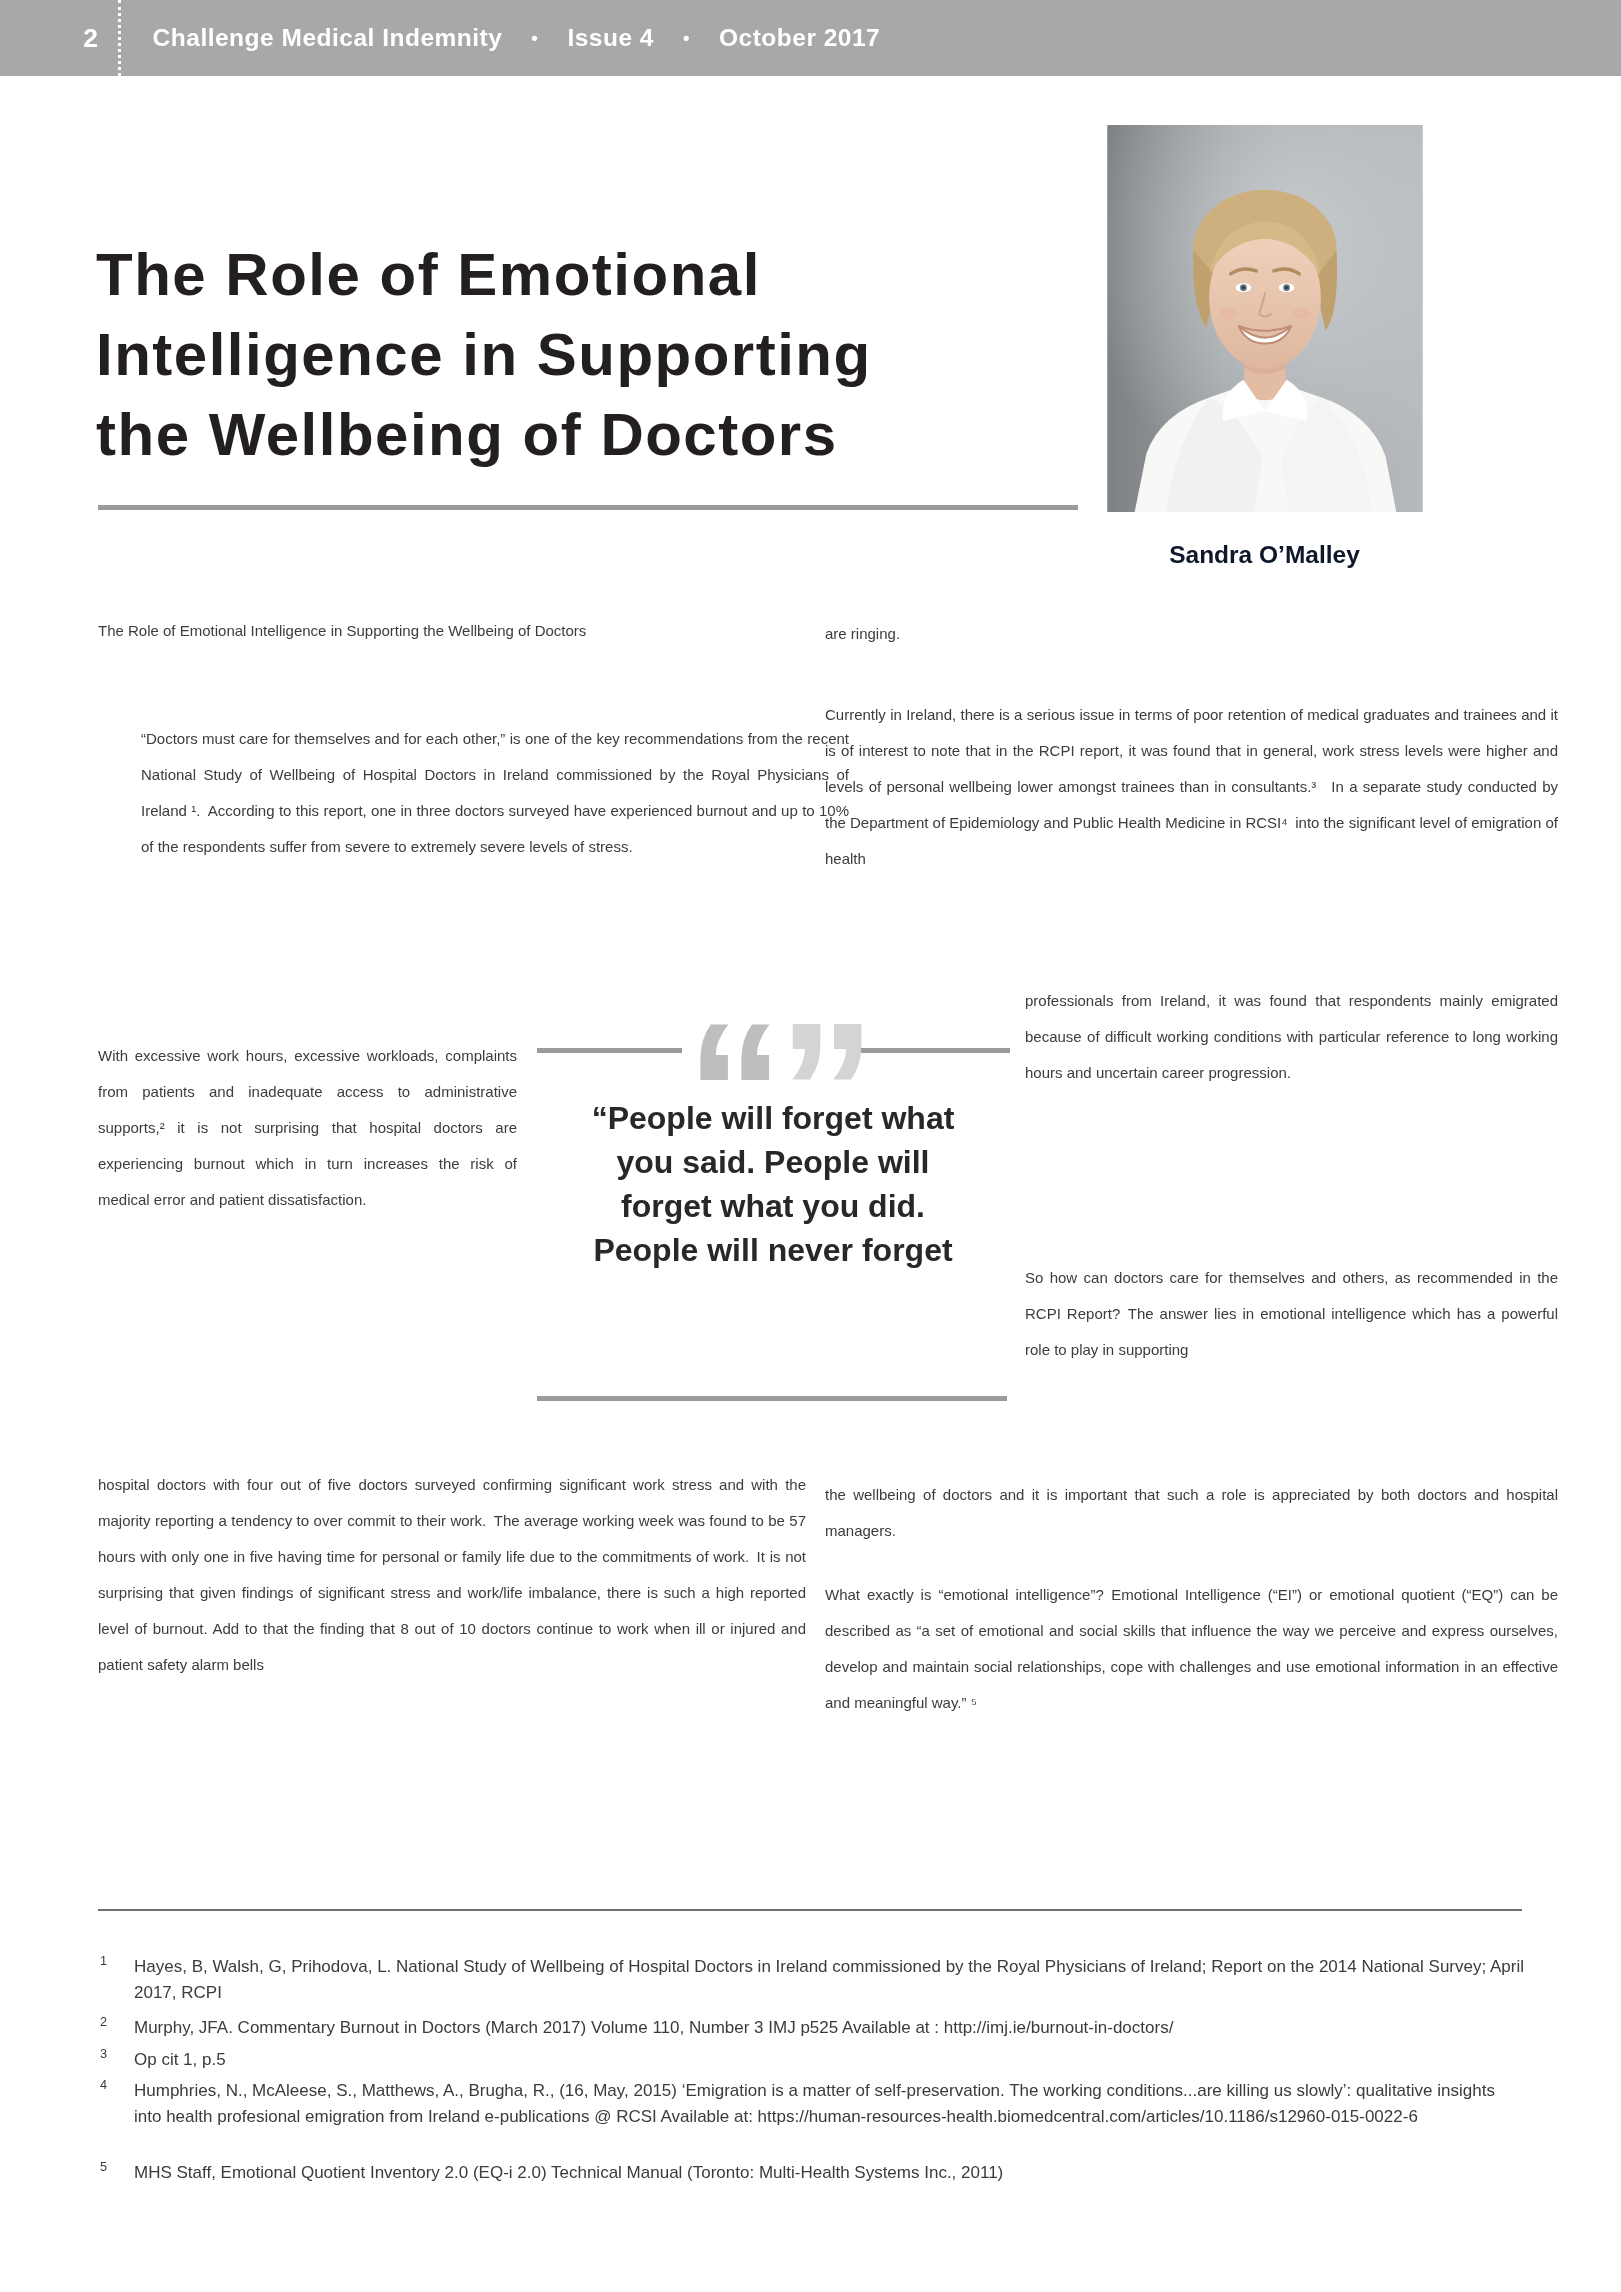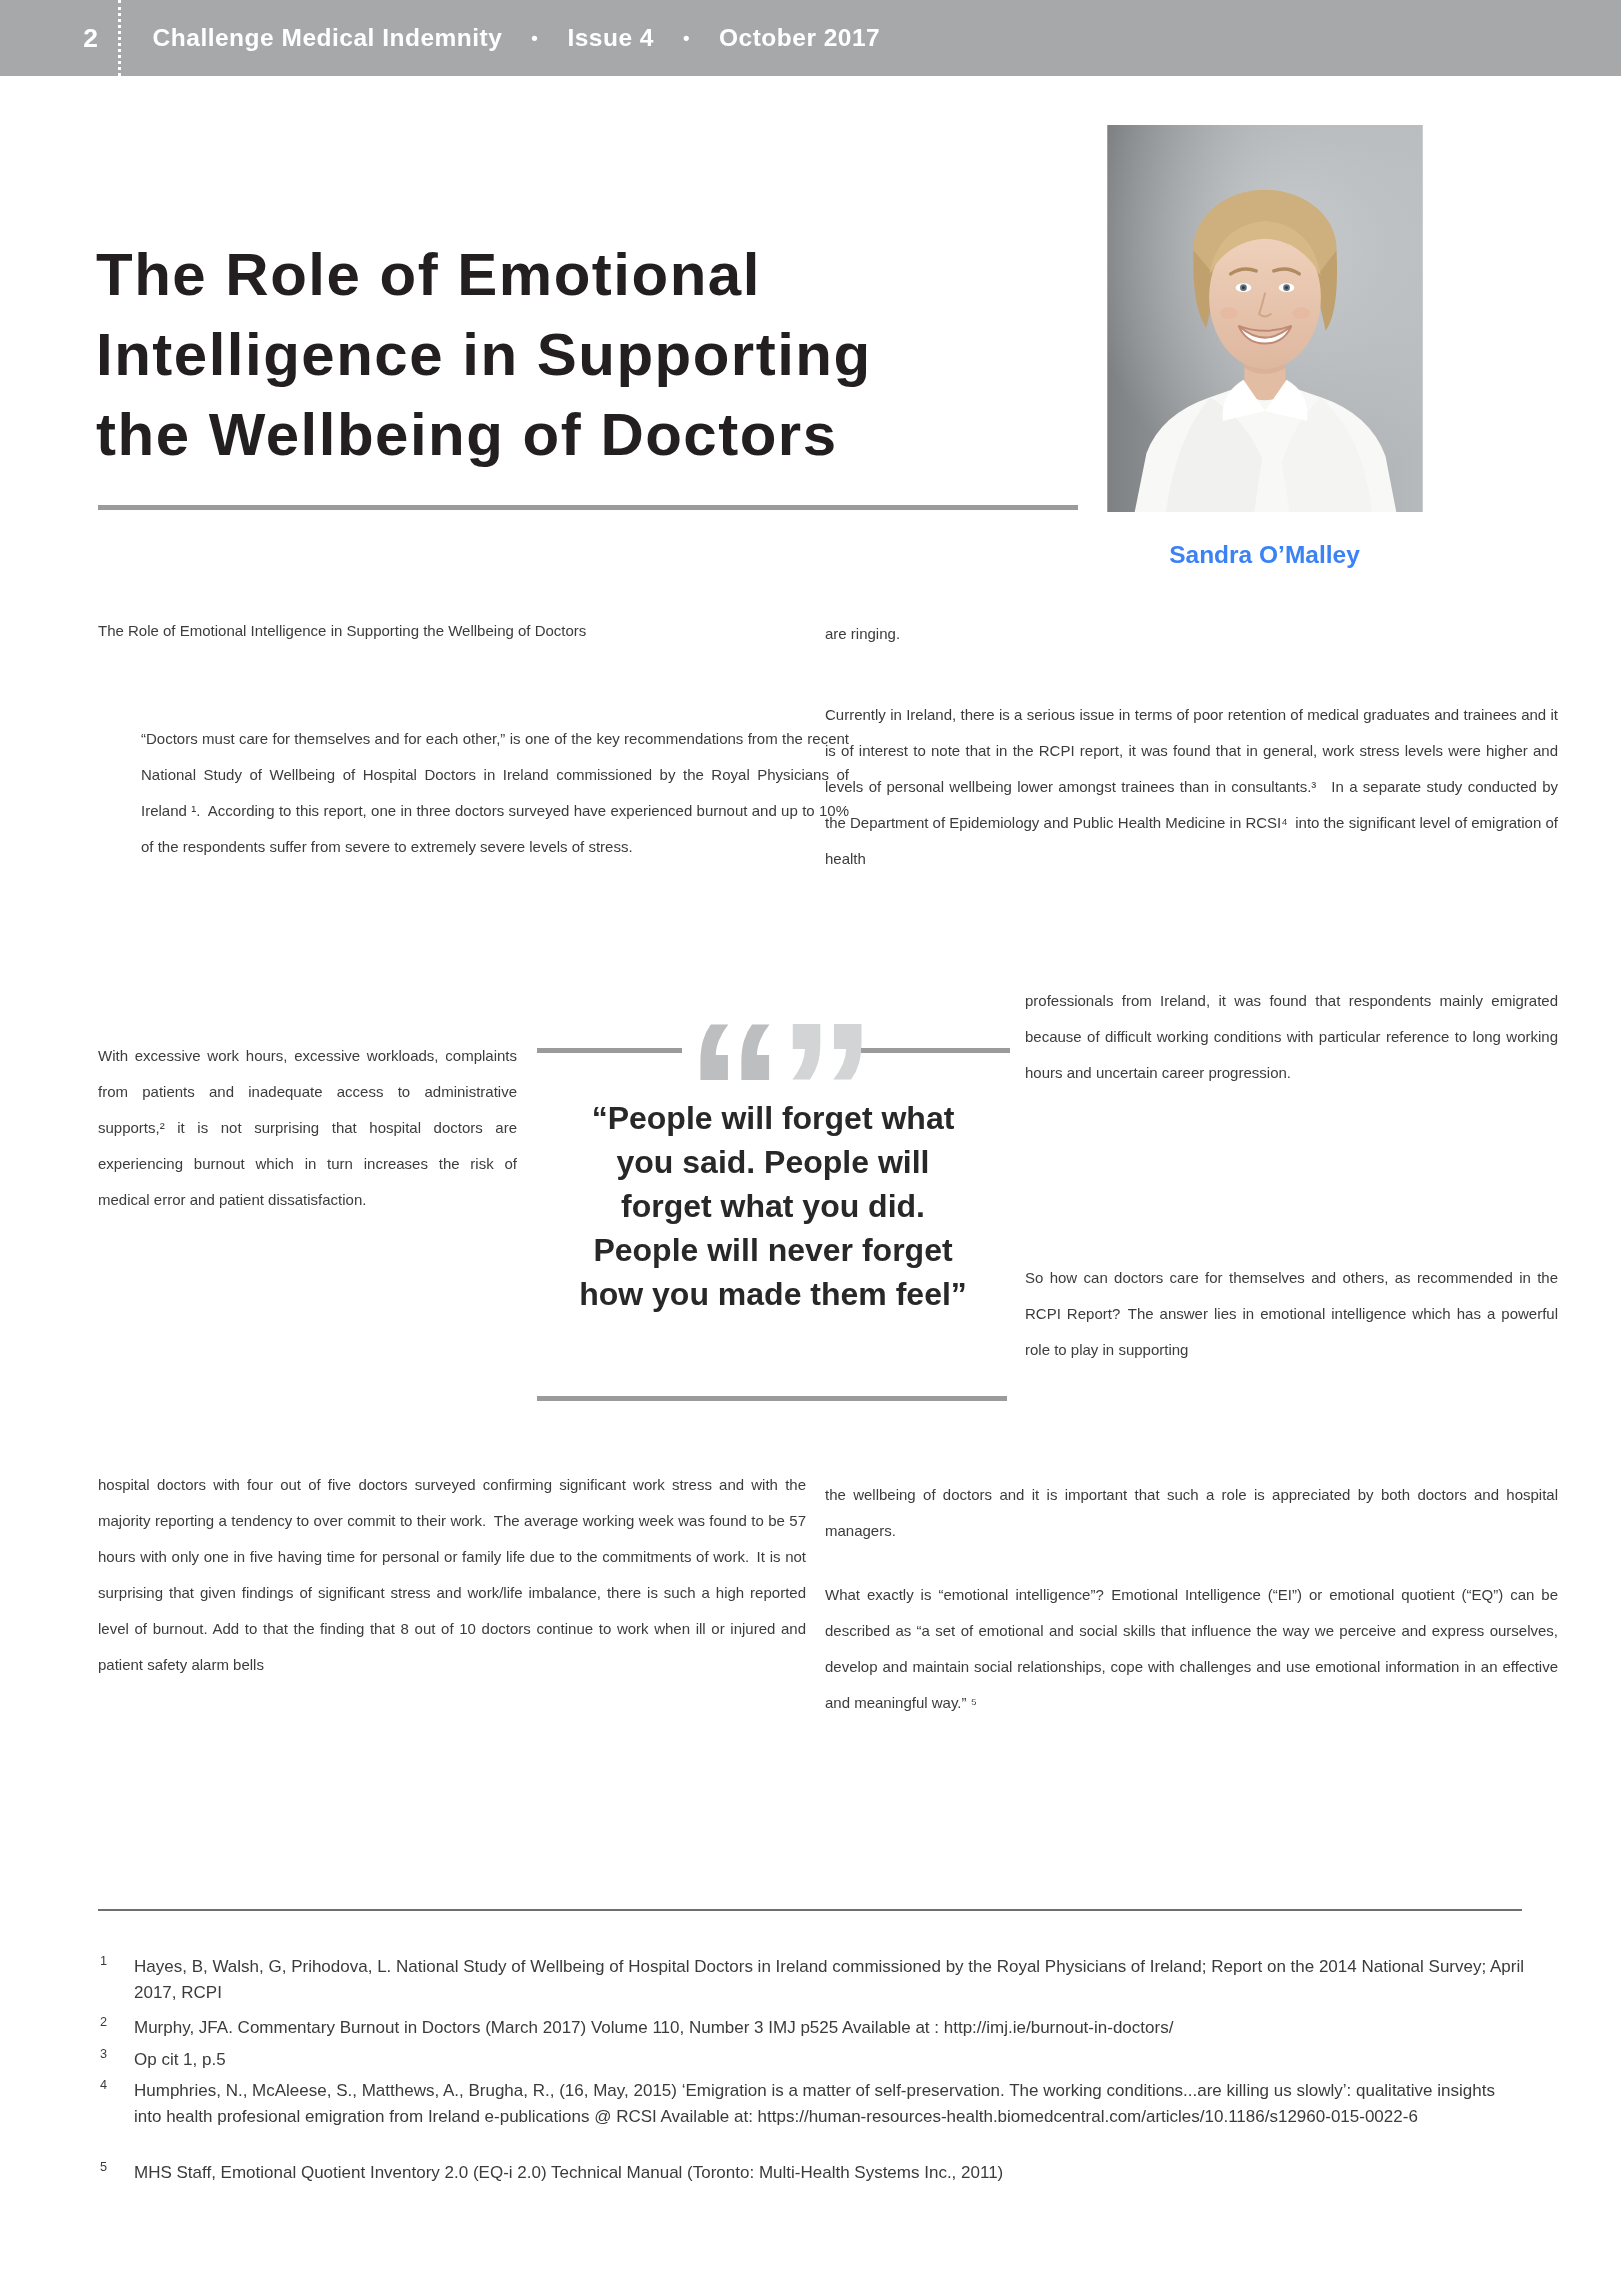--- a/index.html
+++ b/index.html
@@ -49,21 +49,21 @@
   }
 
   
   .photo {
     position: absolute; left: 1107px; top: 125px;
     width: 316px; height: 387px; overflow: hidden;
   }
   .caption {
     position: absolute; left: 1087px; top: 541px;
     width: 355px; text-align: center;
-    font-size: 24.5px; font-weight: bold; color: #3b82f6;
+    font-size: 24.5px; font-weight: bold; color: #0f172a;
   }
 
   
   .seg {
     position: absolute;
     font-size: 15px; line-height: 36px;
     color: #3c3c3c; text-align: justify;
   }
   #seg-l1  { left: 98px;  top: 613px;  width: 708px; }
   #seg-l2  { left: 98px;  top: 721px;  width: 708px; margin-left: 43px; }
@@ -212,21 +212,20 @@
   <div>
     <div class="pq-rule" id="pq-line-left"></div>
     <span class="pq-mark" id="pq-open">“</span>
     <span class="pq-mark" id="pq-close">”</span>
     <div class="pq-rule" id="pq-line-right"></div>
     <div class="pq-text">
       <div>“People will forget what</div>
       <div>you said. People will</div>
       <div>forget what you did.</div>
       <div>People will never forget</div>
-      <div>how you made them feel”</div>
     </div>
     <div class="pq-rule" id="pq-line-bottom"></div>
   </div>
 
   <div class="fn-rule"></div>
 
   <div class="fn" id="fn-1">
     <span class="fn-num">1</span>
     <div class="fn-text">Hayes, B, Walsh, G, Prihodova, L. National Study of Wellbeing of Hospital Doctors in Ireland commissioned by the Royal Physicians of Ireland; Report on the 2014 National Survey; April 2017, RCPI</div>
   </div>

